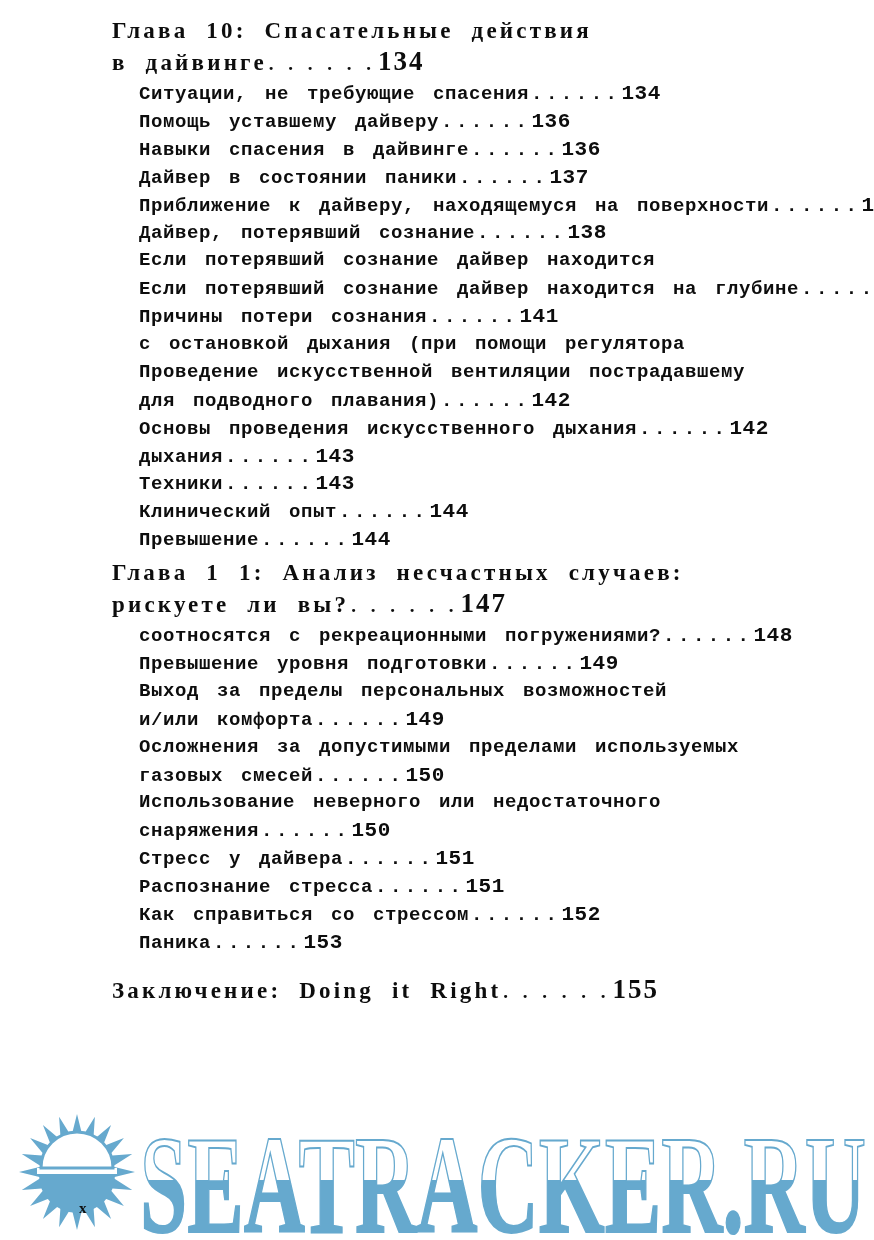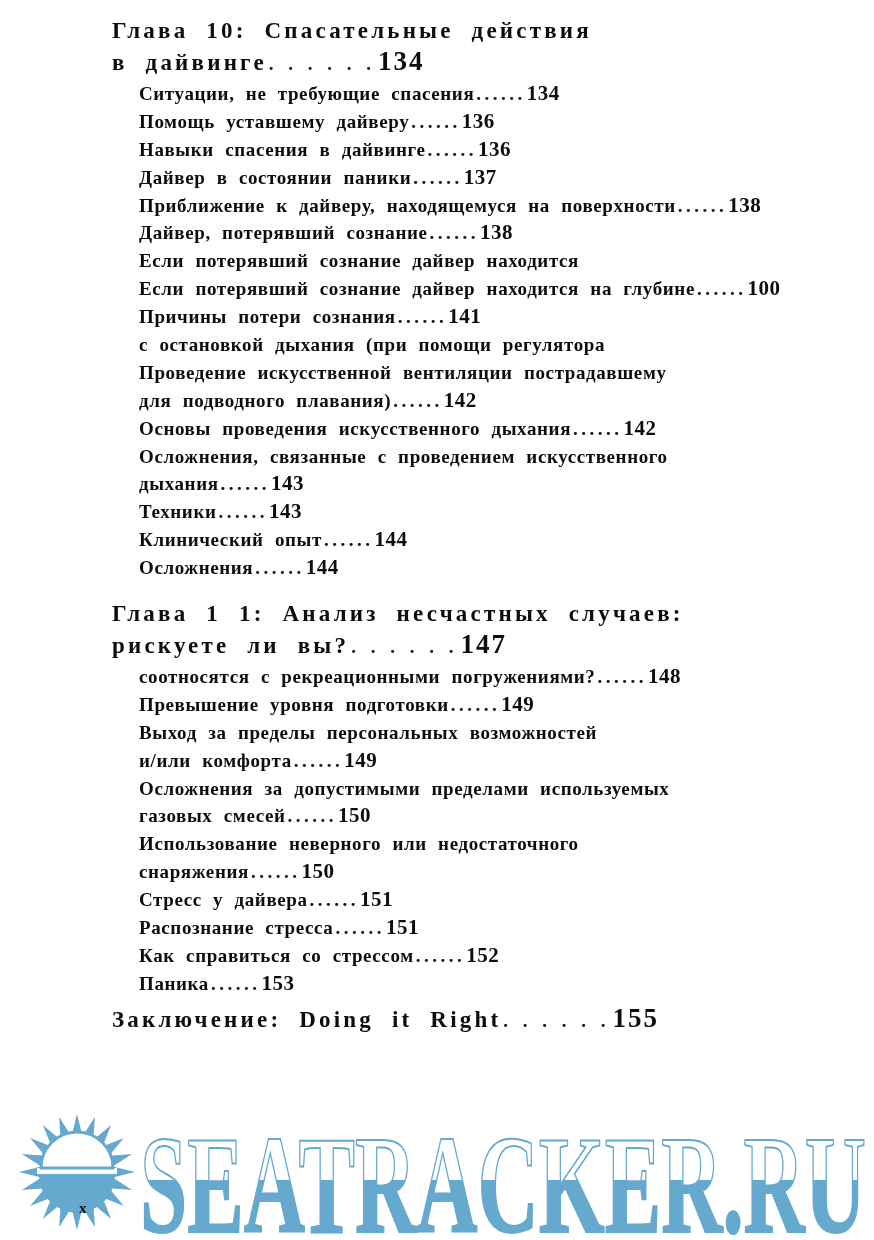--- a/index.html
+++ b/index.html
@@ -6,29 +6,29 @@
   body{
     width:874px;height:1240px;background:#ffffff;position:relative;overflow:hidden;
     font-family:"Liberation Serif","DejaVu Serif",serif;color:#0d0d0d;
   }
   .toc{position:absolute;left:0;top:0;width:722px;padding-top:16px;}
   .toc-section{}
   .chapter-heading{
     margin-left:112px;font-weight:bold;font-size:23px;line-height:30px;
     letter-spacing:3.2px;word-spacing:9px;white-space:nowrap;
   }
-  .sec-1 .chapter-heading{margin-top:17px;}
-  .sec-2 .chapter-heading{margin-top:5px;}
+  .sec-1 .chapter-heading{margin-top:4px;}
+  .sec-2 .chapter-heading{margin-top:17px;}
   .chapter-page{font-size:27px;letter-spacing:2px;margin-left:2px;}
   .entries{margin-top:4px;}
   .toc-entry{
     margin-left:139px;font-weight:bold;font-size:19px;line-height:27.9px;
     letter-spacing:0.6px;word-spacing:6px;white-space:nowrap;
   }
-  .entry-line{height:27.9px;}
+  .entry-line{height:27.9px;font-family:Liberation Mono, monospace;}
   .heading-line{height:30px;}
   .dots{font-weight:bold;font-size:19px;letter-spacing:3.5px;margin-left:2px;}
   .dots.wide{letter-spacing:5px;word-spacing:0;}
   .page-num{font-size:21px;letter-spacing:0.5px;margin-left:1px;}
   .watermark{position:absolute;left:0;top:1095px;width:874px;height:145px;}
   .footer-mark{
     position:absolute;left:79px;top:1200px;font-size:15px;font-weight:bold;
     color:#101010;z-index:5;
   }
 </style>
@@ -71,31 +71,30 @@
         </div>
         <div class="toc-entry">
           <div class="entry-line"><span>с остановкой дыхания (при помощи регулятора</span></div>
           <div class="entry-line"><span>Проведение искусственной вентиляции пострадавшему</span></div>
           <div class="entry-line"><span>для подводного плавания)</span><span class="dots">......</span><span class="page-num">142</span></div>
         </div>
         <div class="toc-entry">
           <div class="entry-line"><span>Основы проведения искусственного дыхания</span><span class="dots">......</span><span class="page-num">142</span></div>
         </div>
         <div class="toc-entry">
-          <div class="entry-line"><span>Осложнения, связанные с проведением искусственного</span></div>
           <div class="entry-line"><span>дыхания</span><span class="dots">......</span><span class="page-num">143</span></div>
         </div>
         <div class="toc-entry">
           <div class="entry-line"><span>Техники</span><span class="dots">......</span><span class="page-num">143</span></div>
         </div>
         <div class="toc-entry">
           <div class="entry-line"><span>Клинический опыт</span><span class="dots">......</span><span class="page-num">144</span></div>
         </div>
         <div class="toc-entry">
-          <div class="entry-line"><span>Осложнения</span><span class="dots">......</span><span class="page-num">144</span></div>
+          <div class="entry-line"><span>Превышение</span><span class="dots">......</span><span class="page-num">144</span></div>
         </div>
       </div>
     </div>
     <div class="toc-section sec-1">
       <div class="chapter-heading">
         <div class="heading-line"><span>Глава 1 1: Анализ несчастных случаев:</span></div>
         <div class="heading-line"><span>рискуете ли вы?</span><span class="dots wide">. . . . . .</span><span class="chapter-page">147</span></div>
       </div>
       <div class="entries">
         <div class="toc-entry">

